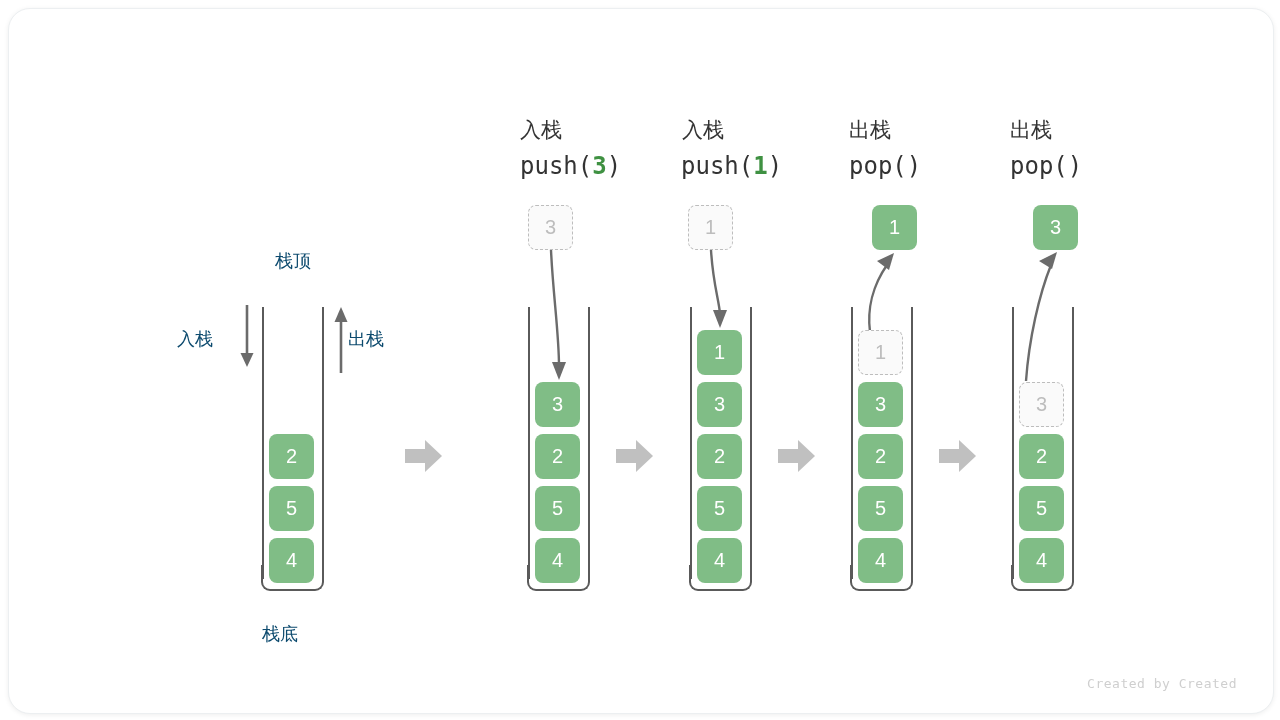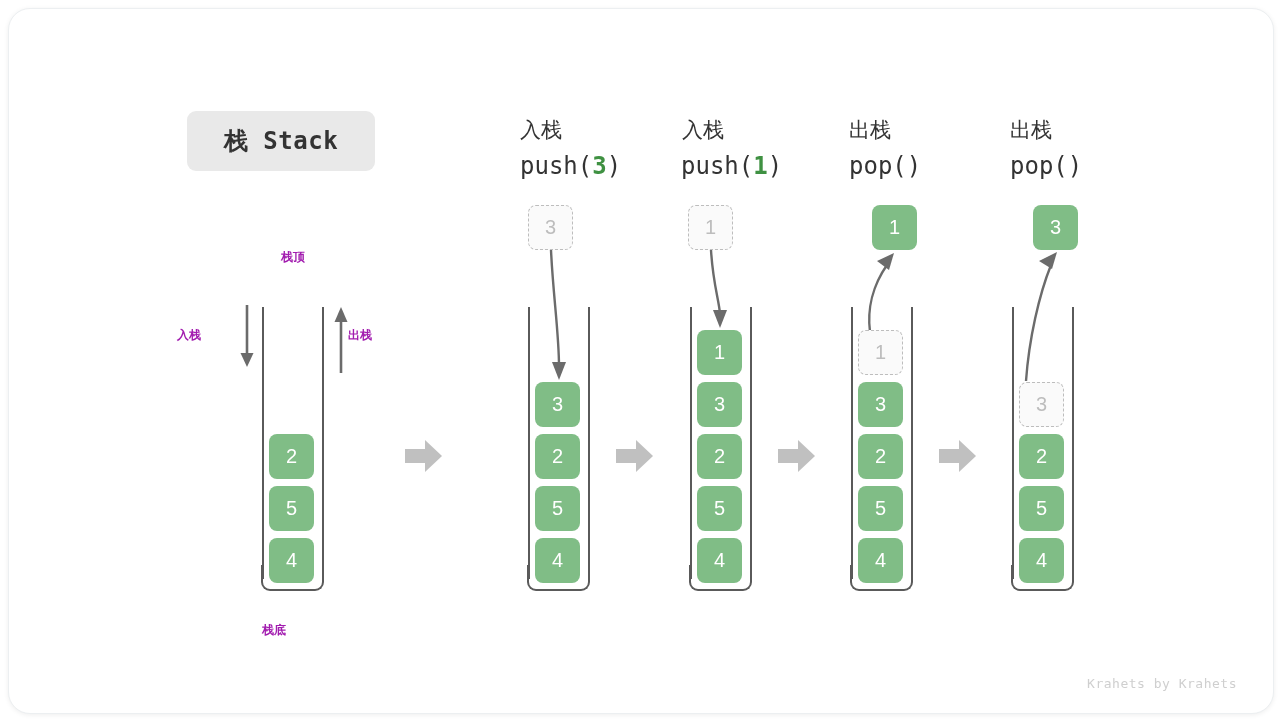--- a/index.html
+++ b/index.html
@@ -19,21 +19,21 @@
   #title-chip{
     position:absolute;left:178px;top:102px;width:188px;height:60px;
     background:#e9e9e9;border-radius:9px;
     display:flex;align-items:center;justify-content:center;
     font-family:"DejaVu Sans Mono","Liberation Mono",monospace;
     font-size:24px;font-weight:700;color:#333;letter-spacing:.5px;
   }
 
   
   .lbl{position:absolute;white-space:nowrap;color:#2b2b2b;}
-  .lbl-cn-bold{font-size:12px;font-weight:700;color:#a21caf;}
+  .lbl-cn-bold{font-size:18px;font-weight:400;color:#0c4a6e;}
   .op-cn{font-size:21px;color:#333;font-weight:400;}
   .op-code{font-family:"DejaVu Sans Mono","Liberation Mono",monospace;
            font-size:24px;color:#333;}
   .op-code b{color:#3f9142;font-weight:700;}
 
   
   .stack-wrap{position:absolute;}
   .wall{position:absolute;width:2px;background:#5a5a5a;}
   .u-bottom{position:absolute;border:2px solid #5a5a5a;border-top:none;
             border-bottom-left-radius:9px;border-bottom-right-radius:9px;
@@ -58,21 +58,20 @@
     font-family:"DejaVu Sans Mono","Liberation Mono",monospace;
     font-size:13px;color:#cfcfcf;letter-spacing:.5px;white-space:nowrap;
   }
 </style>
 </head>
 <body>
 
 <div id="card">
   <div class="stage">
 
-    <div id="title-chip">栈 Stack</div>
 
     <div class="lbl lbl-cn-bold" style="left:253px;top:240px;width:62px;text-align:center;">栈顶</div>
 
     <div class="lbl lbl-cn-bold" style="left:168px;top:318px;">入栈</div>
 
     <svg style="position:absolute;left:226px;top:296px;" width="26" height="68">
       <line x1="12" y1="0" x2="12" y2="50" stroke="#6b6b6b" stroke-width="2.6"></line>
       <polygon points="12,62 5.5,48 18.5,48" fill="#6b6b6b"></polygon>
     </svg>
 
@@ -190,16 +189,16 @@
       <div class="wall" style="left:1003px;top:298px;height:272px;"></div>
       <div class="wall" style="left:1063px;top:298px;height:272px;"></div>
       <div class="u-bottom" style="left:1002px;top:556px;width:59px;height:24px;"></div>
     </div>
 
     <div class="box ghost" style="left:1010px;top:373px;">3</div>
     <div class="box solid" style="left:1010px;top:425px;">2</div>
     <div class="box solid" style="left:1010px;top:477px;">5</div>
     <div class="box solid" style="left:1010px;top:529px;">4</div>
 
-    <div id="footer">Krahets by Krahets</div>
+    <div id="footer">Created by Created</div>
 
   </div>
 </div>
 
 </body></html>

